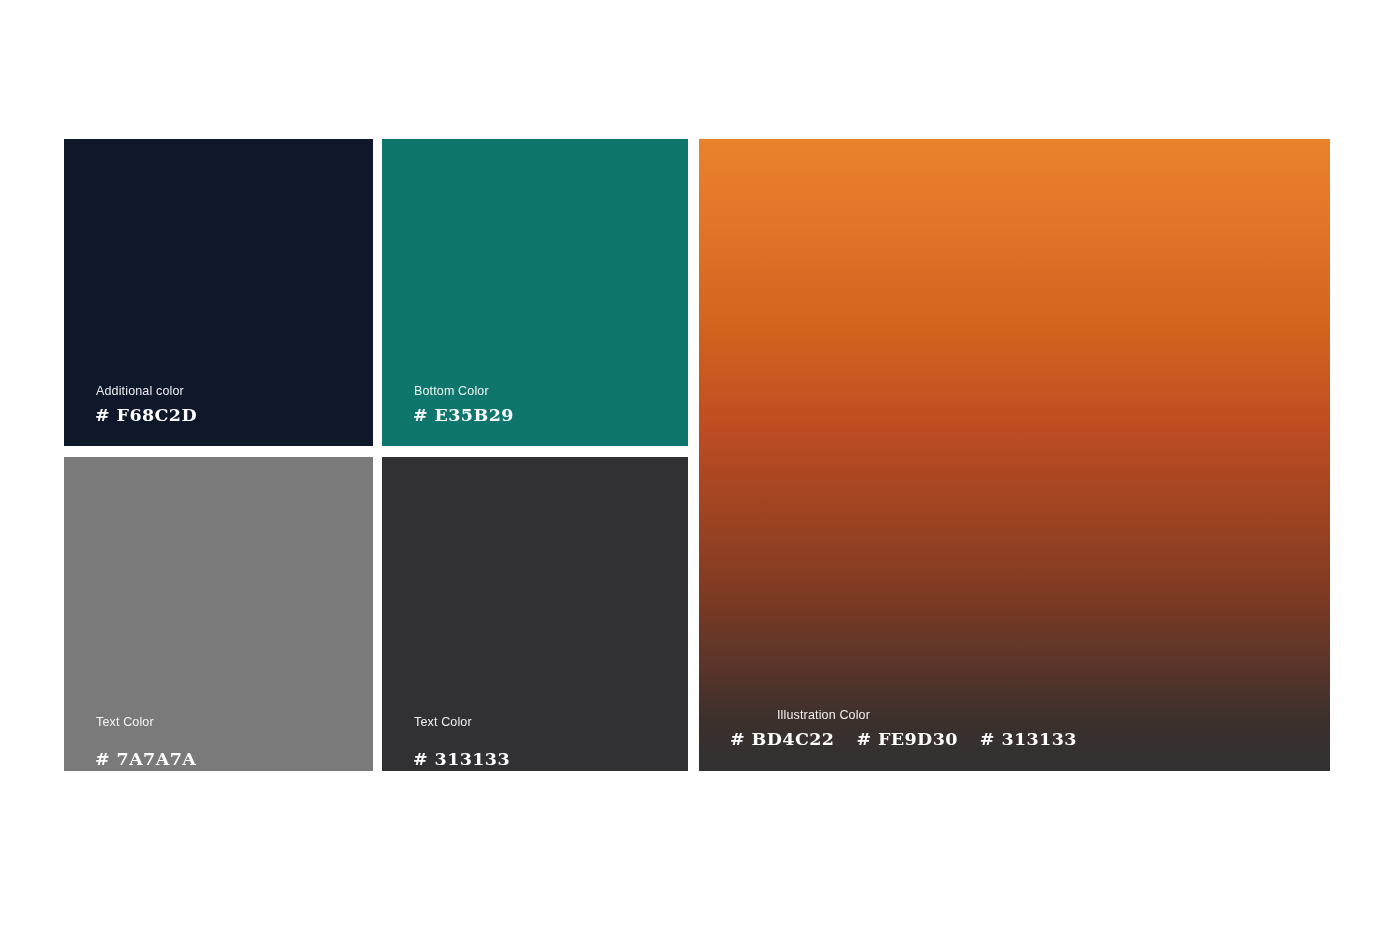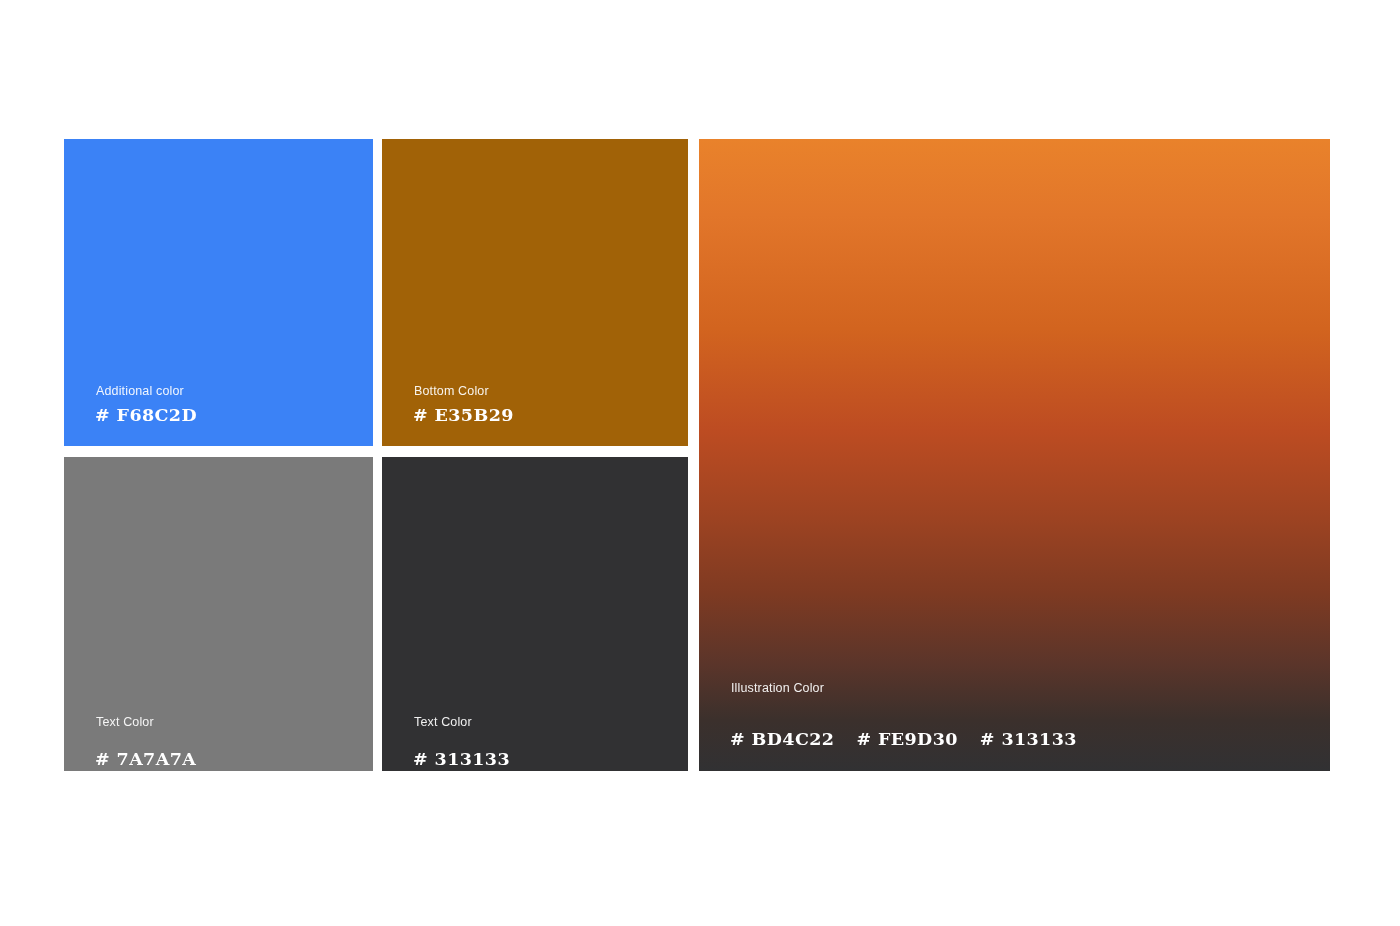--- a/index.html
+++ b/index.html
@@ -69,36 +69,36 @@
   .cell-a .swatch-caption,
   .cell-b .swatch-caption { top: 245px; }
   .cell-a .swatch-hex-row,
   .cell-b .swatch-hex-row { top: 266px; }
 
   .cell-c .swatch-caption,
   .cell-d .swatch-caption { top: 258px; }
   .cell-c .swatch-hex-row,
   .cell-d .swatch-hex-row { top: 292px; }
 
-  .cell-e .swatch-caption { top: 542px; }
+  .cell-e .swatch-caption { top: 569px; margin-left: 46px; }
   .cell-e .swatch-hex-row { top: 590px; }
 </style>
 </head>
 <body style="background: rgb(255, 255, 255);">
 
 <div id="palette-board">
 
-  <div class="swatch cell-a" style="background: #3b82f6; text-decoration: underline;">
+  <div class="swatch cell-a" style="background: #0f172a; text-decoration: underline;">
     <div class="swatch-caption">Additional color</div>
     <div class="swatch-hex-row">
       <span class="swatch-hex"># F68C2D</span>
     </div>
   </div>
 
-  <div class="swatch cell-b" style="background: #a16207;">
+  <div class="swatch cell-b" style="background: #0f766e;">
     <div class="swatch-caption">Bottom Color</div>
     <div class="swatch-hex-row">
       <span class="swatch-hex"># E35B29</span>
     </div>
   </div>
 
   <div class="swatch cell-c" style="background: rgb(122, 122, 122);">
     <div class="swatch-caption">Text Color</div>
     <div class="swatch-hex-row">
       <span class="swatch-hex"># 7A7A7A</span>

